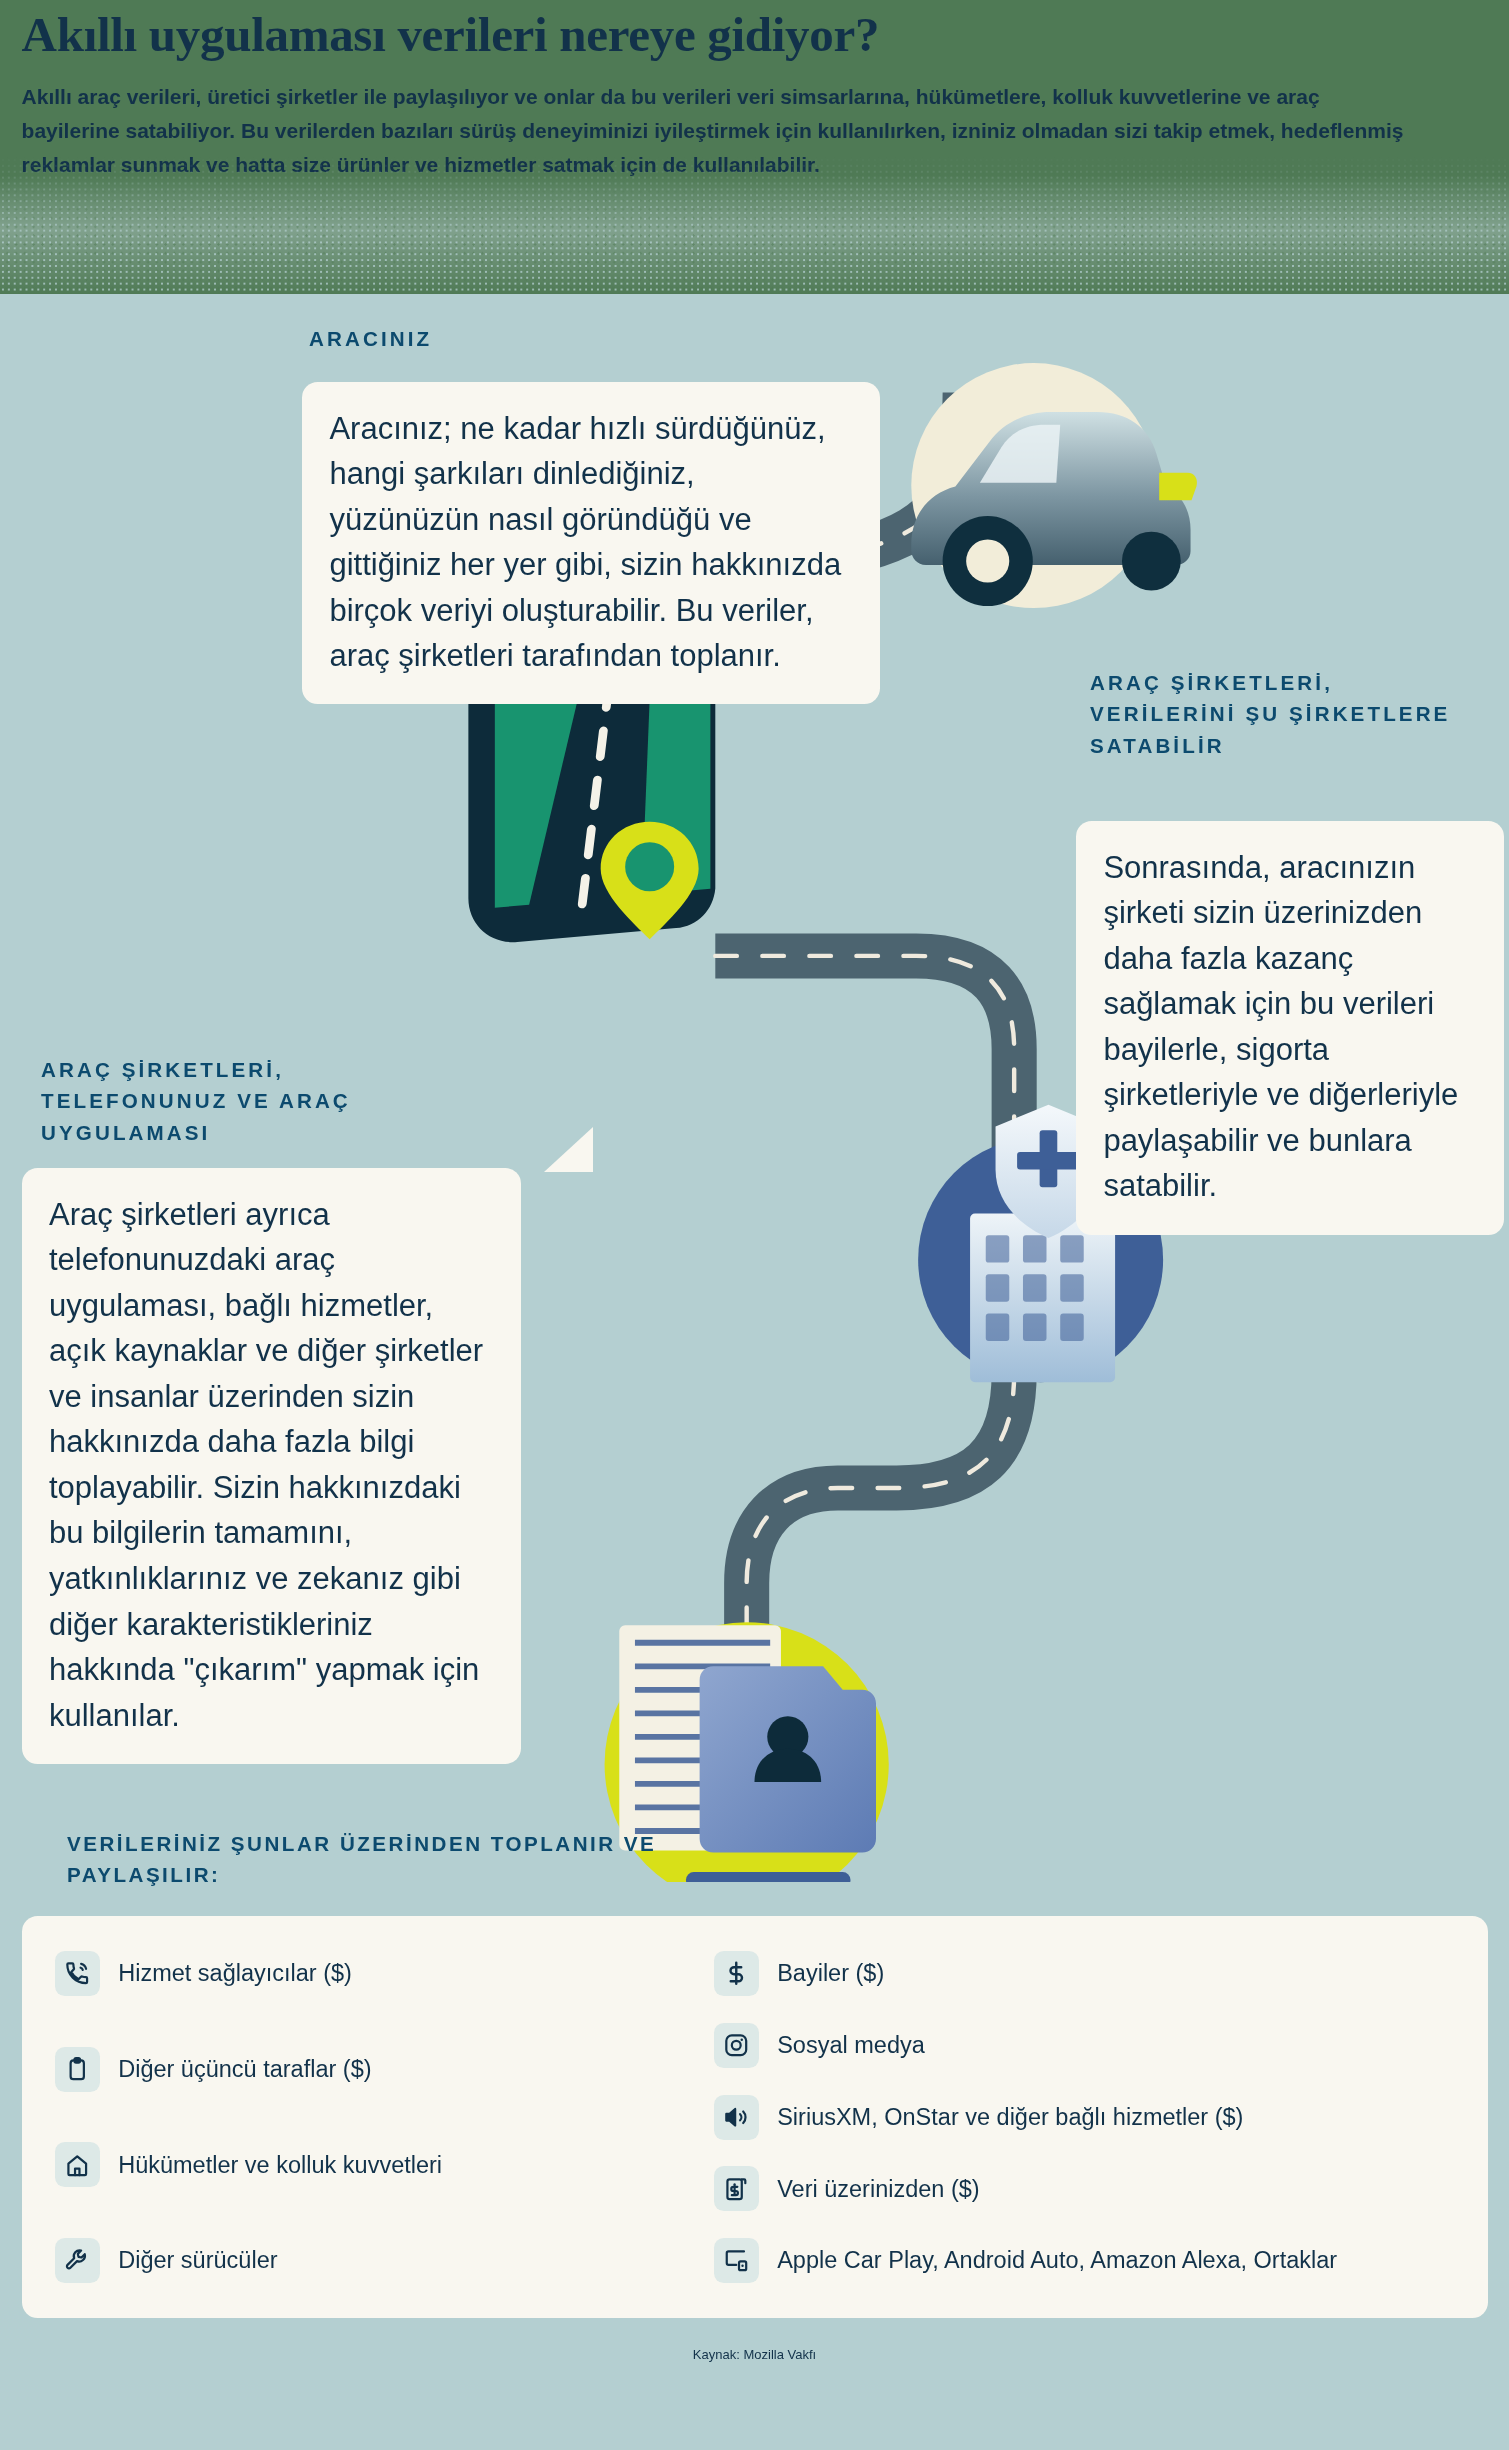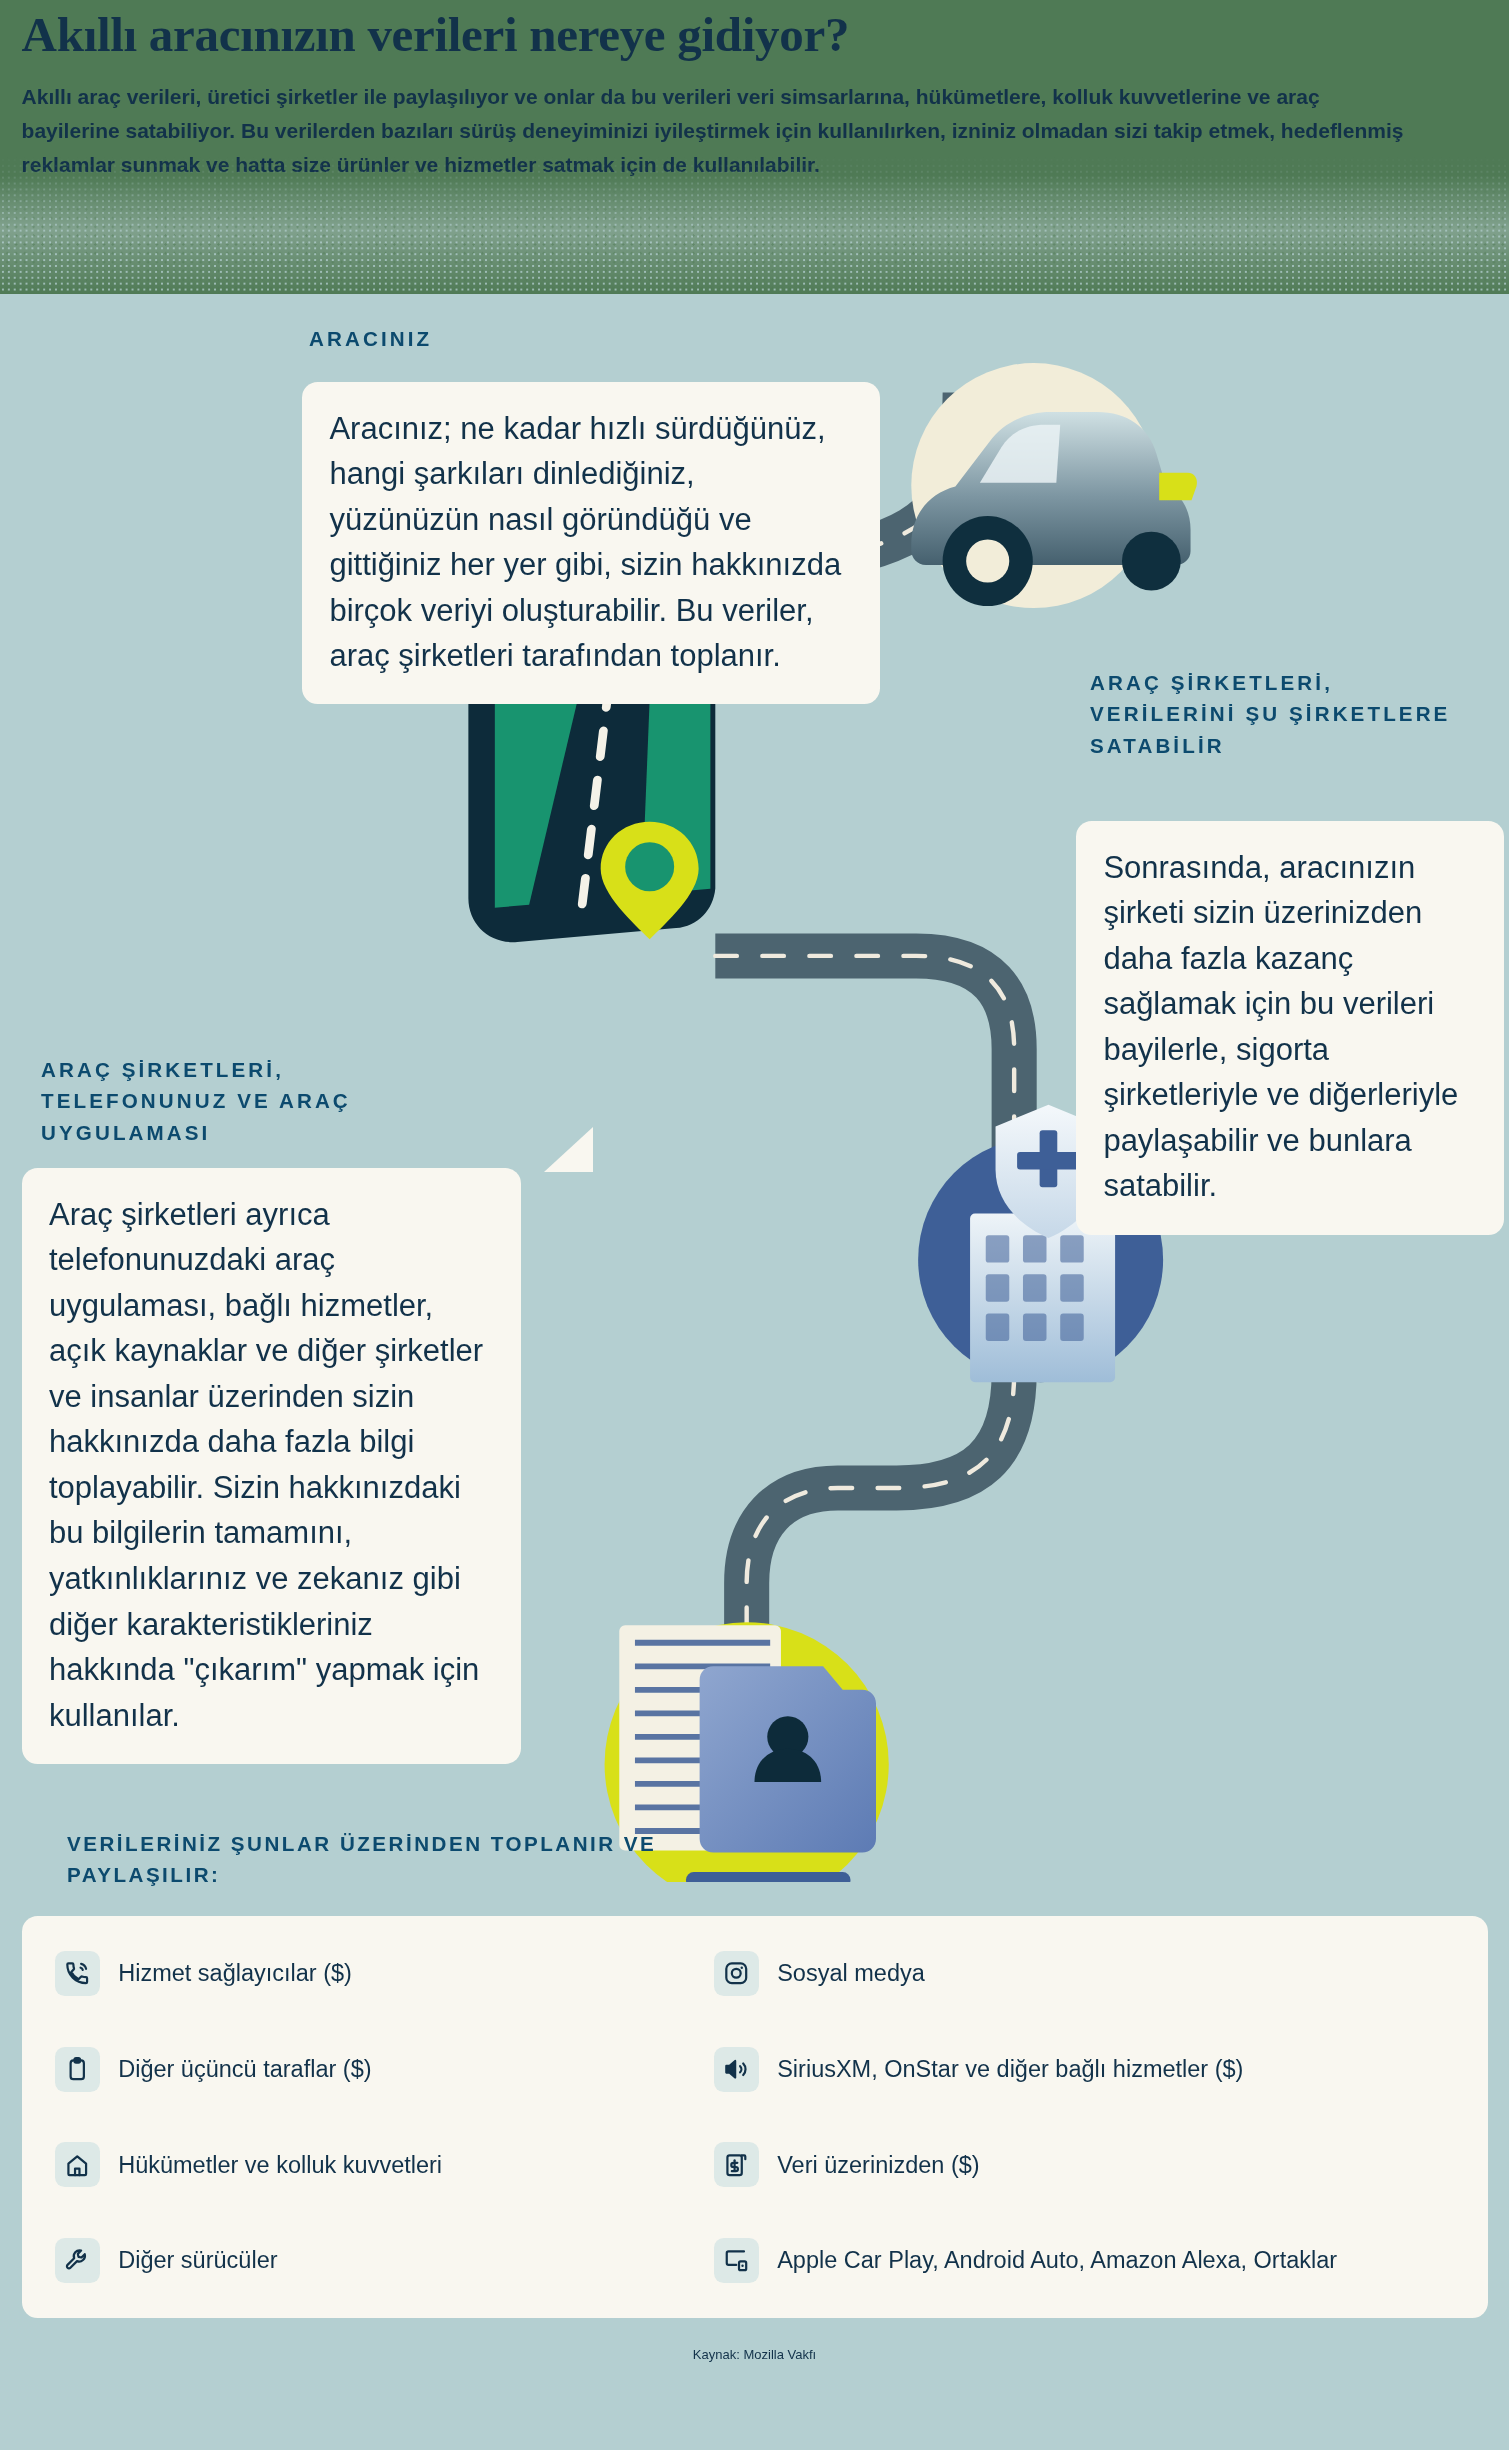--- a/index.html
+++ b/index.html
@@ -125,21 +125,21 @@
     font-size:13px;color:#12324a;
   }
 </style>
 </head>
 <body>
 
 <div class="page">
 
   <div class="header">
     <div class="header-inner">
-      <h1 class="h-title">Akıllı aracınızın verileri nereye gidiyor?</h1>
+      <h1 class="h-title">Akıllı uygulaması verileri nereye gidiyor?</h1>
       <p class="h-sub">Akıllı araç verileri, üretici şirketler ile paylaşılıyor ve onlar da bu verileri veri simsarlarına, hükümetlere, kolluk kuvvetlerine ve araç bayilerine satabiliyor. Bu verilerden bazıları sürüş deneyiminizi iyileştirmek için kullanılırken, izniniz olmadan sizi takip etmek, hedeflenmiş reklamlar sunmak ve hatta size ürünler ve hizmetler satmak için de kullanılabilir.</p>
     </div>
     <div class="header-grad"></div>
     <div class="header-noise"></div>
   </div>
 
   <svg class="road-layer" viewBox="0 0 1540 1650" width="1509" height="1617">
     <defs>
       <linearGradient id="carBody" x1="0" y1="0" x2="0" y2="1">
         <stop offset="0%" stop-color="#cfe0e3"></stop>
@@ -344,20 +344,29 @@
               <path d="M15.5 3.2a5.3 5.3 0 0 0-6.3 7l-6 6a1.8 1.8 0 0 0 2.6 2.6l6-6a5.3 5.3 0 0 0 7-6.3l-3 3-2.7-.6-.6-2.7z"></path>
             </svg>
           </span>
           <span class="li-txt">Diğer sürücüler</span>
         </div>
 
       </div>
 
       <div class="col right">
 
+        <div class="li">
+          <span class="li-ico">
+            <svg width="26.5" height="26.5" viewBox="0 0 24 24" fill="none" stroke="#12324a" stroke-width="2.2" stroke-linecap="round" stroke-linejoin="round">
+              <line x1="12" y1="2.5" x2="12" y2="21.5"></line>
+              <path d="M16.5 6.5H10a3.2 3.2 0 0 0 0 6.4h4a3.2 3.2 0 0 1 0 6.4H7"></path>
+            </svg>
+          </span>
+          <span class="li-txt">Bayiler ($)</span>
+        </div>
 
         <div class="li">
           <span class="li-ico">
             <svg width="26.5" height="26.5" viewBox="0 0 24 24" fill="none" stroke="#12324a" stroke-width="2" stroke-linecap="round" stroke-linejoin="round">
               <rect x="3" y="3" width="18" height="18" rx="5"></rect>
               <circle cx="12" cy="12" r="4"></circle>
               <circle cx="17" cy="7" r="1.1" fill="#12324a" stroke="none"></circle>
             </svg>
           </span>
           <span class="li-txt">Sosyal medya</span>

